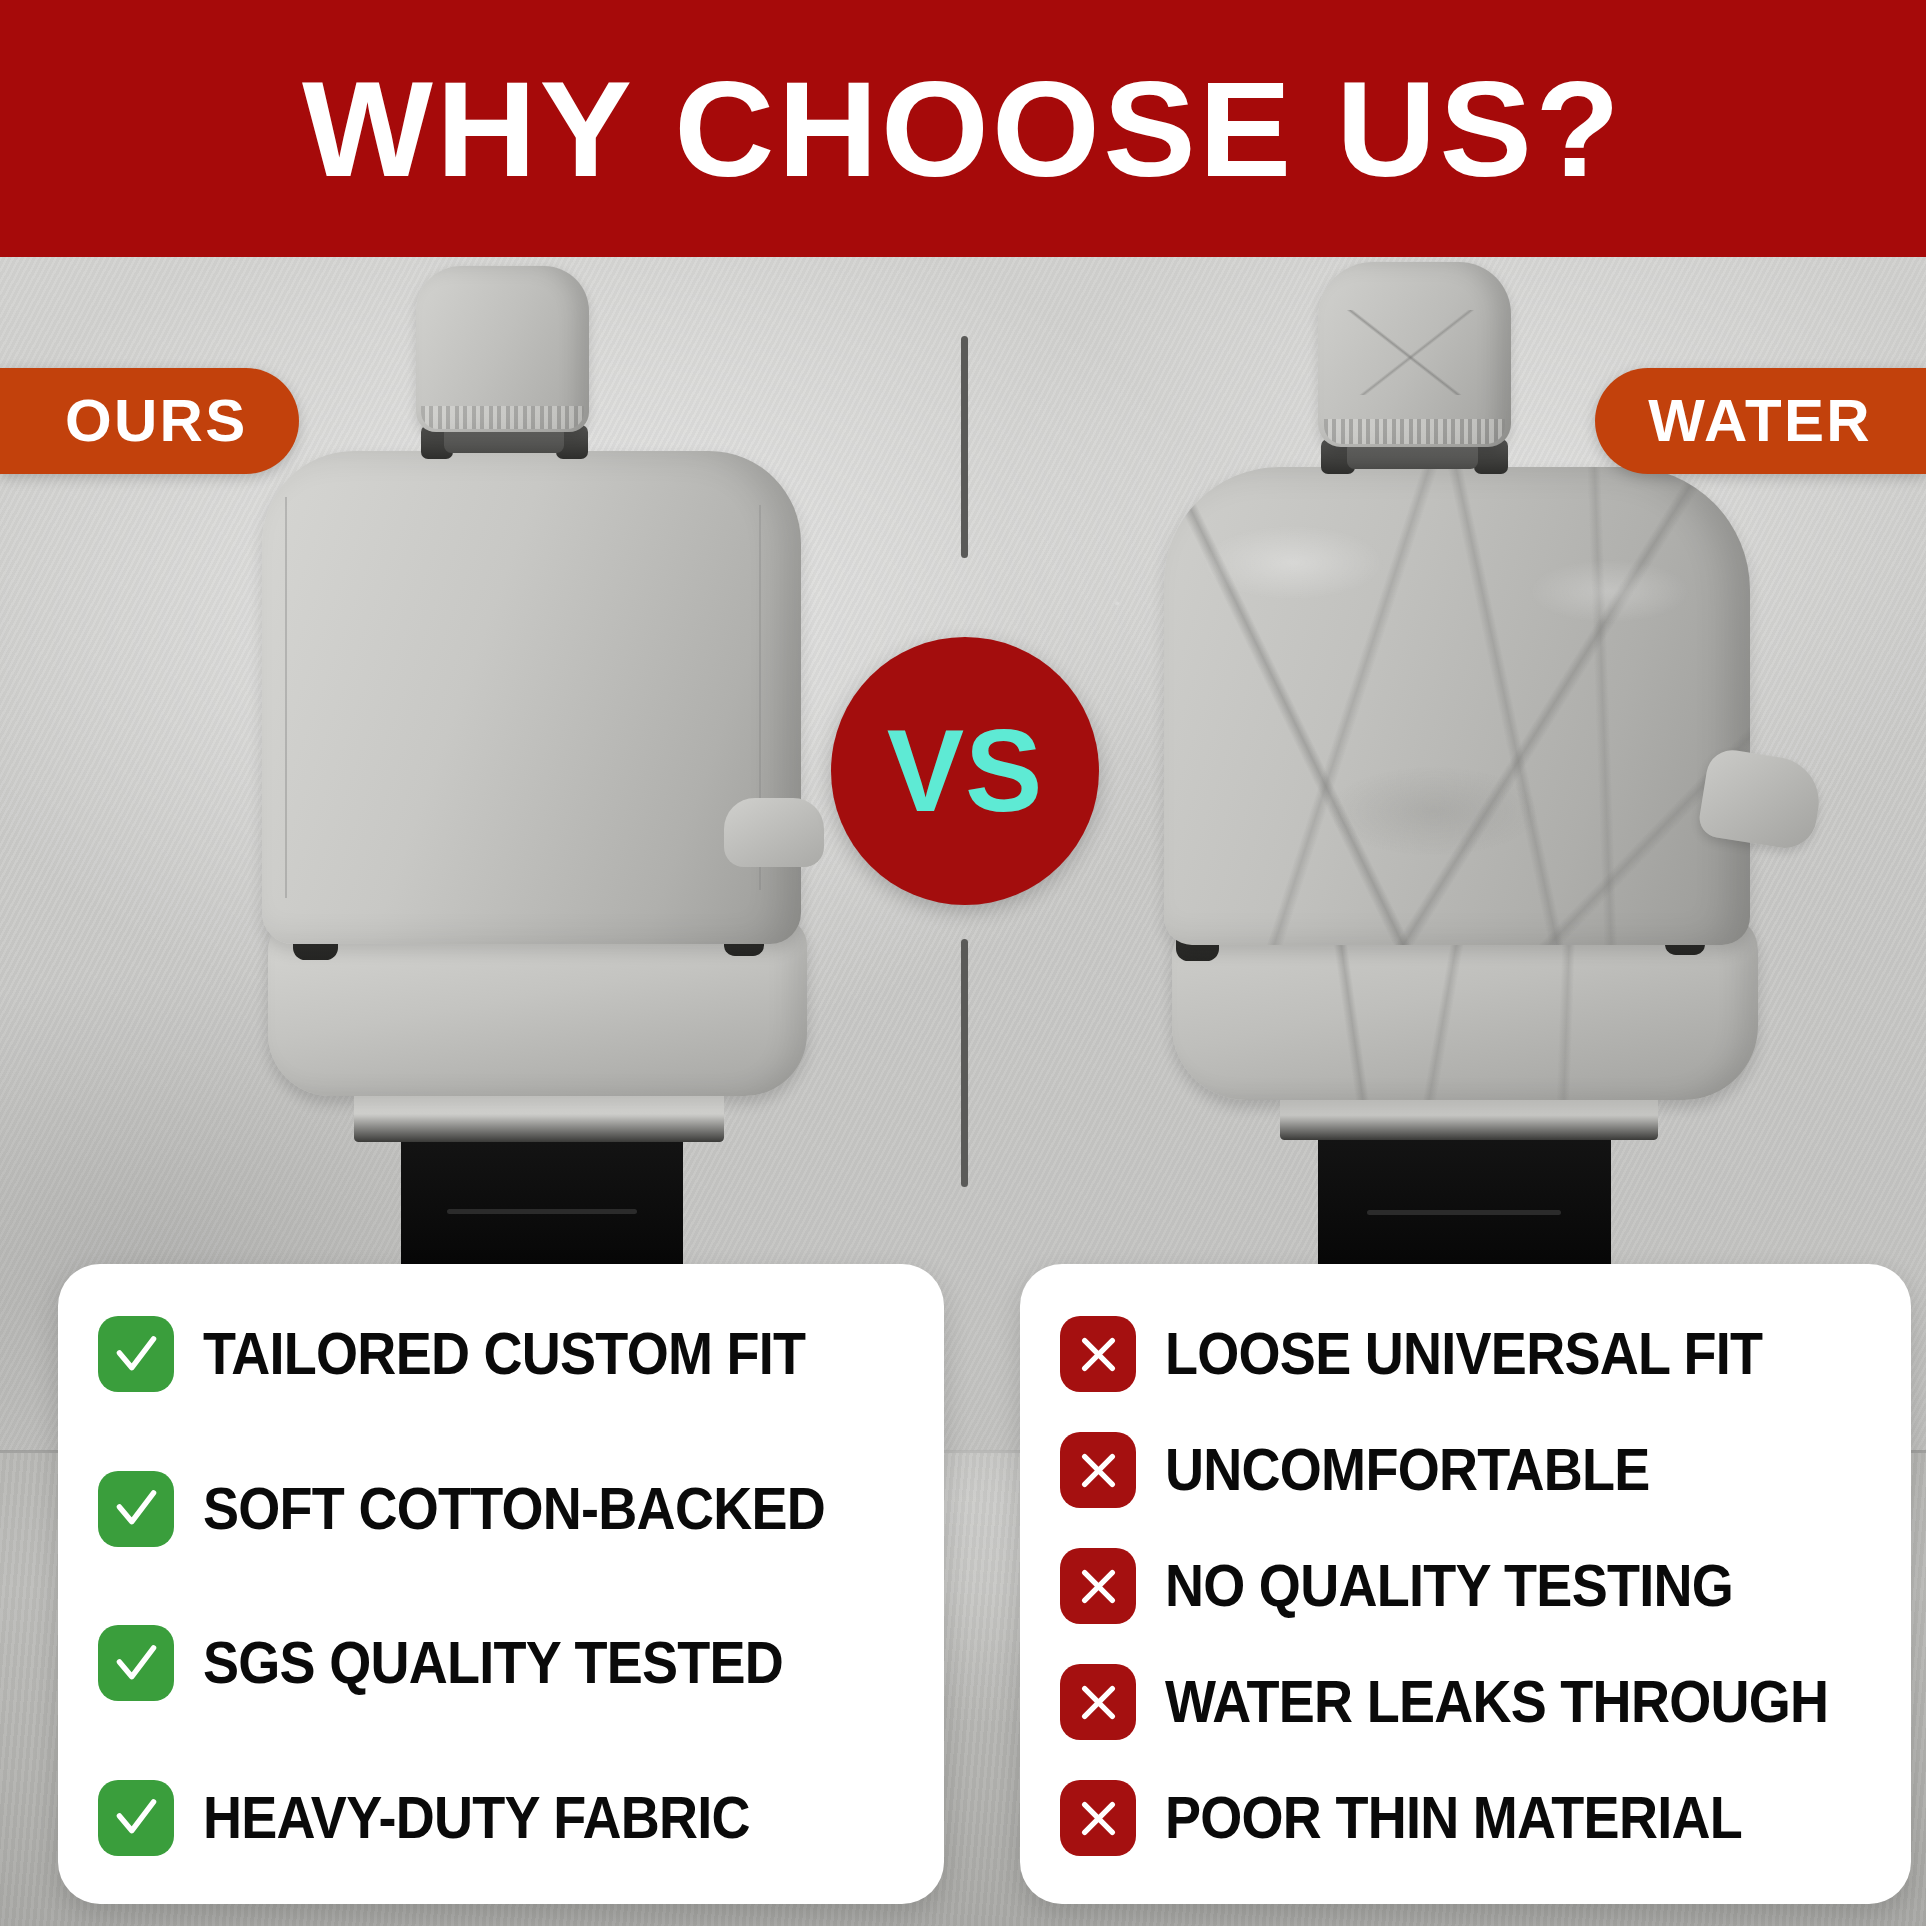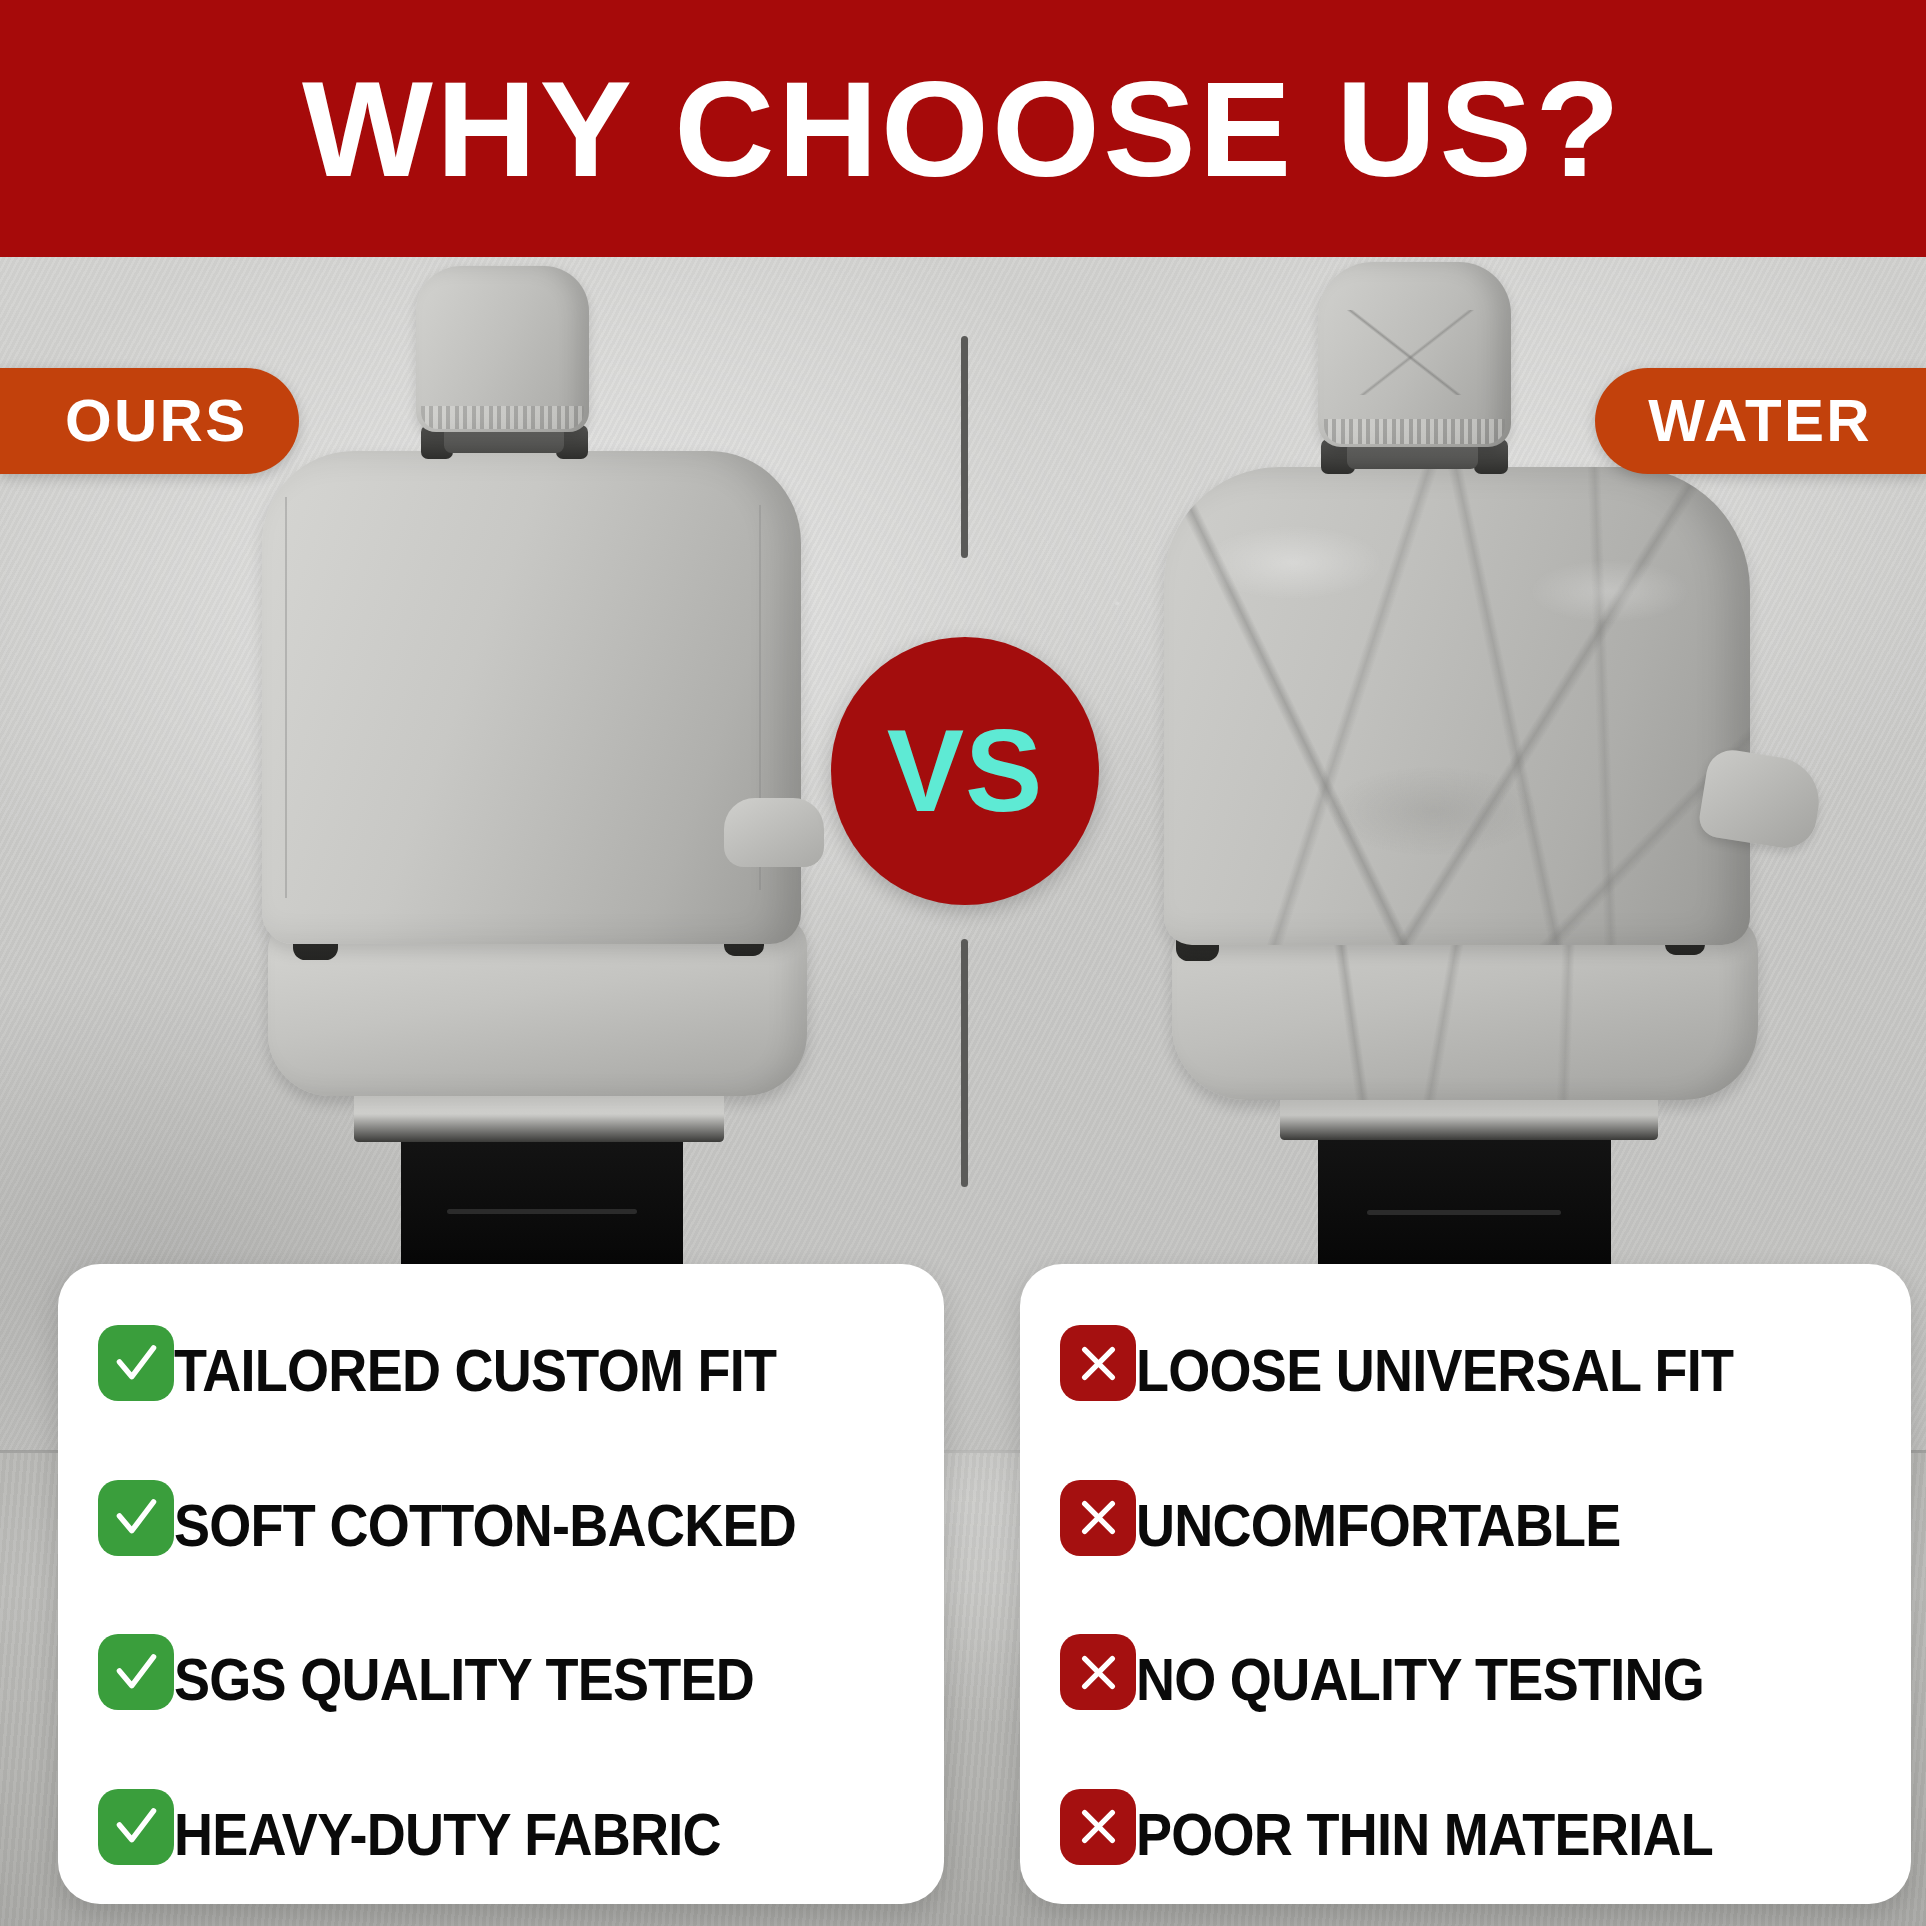--- a/index.html
+++ b/index.html
@@ -359,21 +359,22 @@
     display: flex;
     flex-direction: column;
     justify-content: space-between;
     box-shadow: 0 9.2px 26px rgba(0,0,0,0.14);
   }
   .card-pros { left: 58px;   width: 886px; }
   .card-cons { left: 1020px; width: 891px; }
 
   .feat-row {
     display: flex;
-    align-items: flex-end;
+    align-items: center;
+    gap: 29px;
     height: 94px;
   }
   .feat-icon {
     flex: 0 0 auto;
     width: 76px; height: 76px;
     border-radius: 20px;
     display: flex; align-items: center; justify-content: center;
   }
   .feat-icon.ok  { background: #3a9e3c; }
   .feat-icon.bad { background: #a51010; }
@@ -513,27 +514,36 @@
     <div class="feat-row">
       <span class="feat-icon bad">
         <svg width="43" height="43" viewBox="0 0 56 56" aria-hidden="true">
           <line x1="10" y1="10" x2="46" y2="46" stroke="#ffffff" stroke-width="7" stroke-linecap="round"></line>
           <line x1="46" y1="10" x2="10" y2="46" stroke="#ffffff" stroke-width="7" stroke-linecap="round"></line>
         </svg>
       </span>
       <span class="feat-label">NO QUALITY TESTING</span>
     </div>
 
-
     <div class="feat-row">
       <span class="feat-icon bad">
         <svg width="43" height="43" viewBox="0 0 56 56" aria-hidden="true">
           <line x1="10" y1="10" x2="46" y2="46" stroke="#ffffff" stroke-width="7" stroke-linecap="round"></line>
           <line x1="46" y1="10" x2="10" y2="46" stroke="#ffffff" stroke-width="7" stroke-linecap="round"></line>
         </svg>
       </span>
+      <span class="feat-label">WATER LEAKS THROUGH</span>
+    </div>
+
+    <div class="feat-row">
+      <span class="feat-icon bad">
+        <svg width="43" height="43" viewBox="0 0 56 56" aria-hidden="true">
+          <line x1="10" y1="10" x2="46" y2="46" stroke="#ffffff" stroke-width="7" stroke-linecap="round"></line>
+          <line x1="46" y1="10" x2="10" y2="46" stroke="#ffffff" stroke-width="7" stroke-linecap="round"></line>
+        </svg>
+      </span>
       <span class="feat-label">POOR THIN MATERIAL</span>
     </div>
 
   </div>
 
 </div>
 
 
 </body></html>

